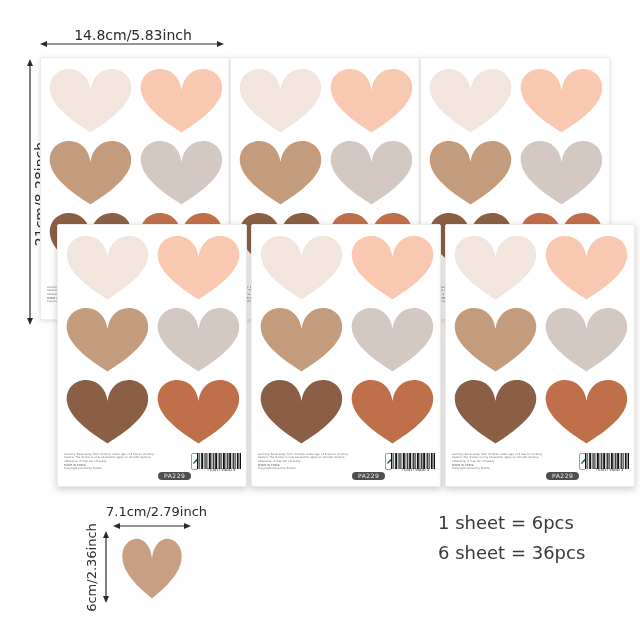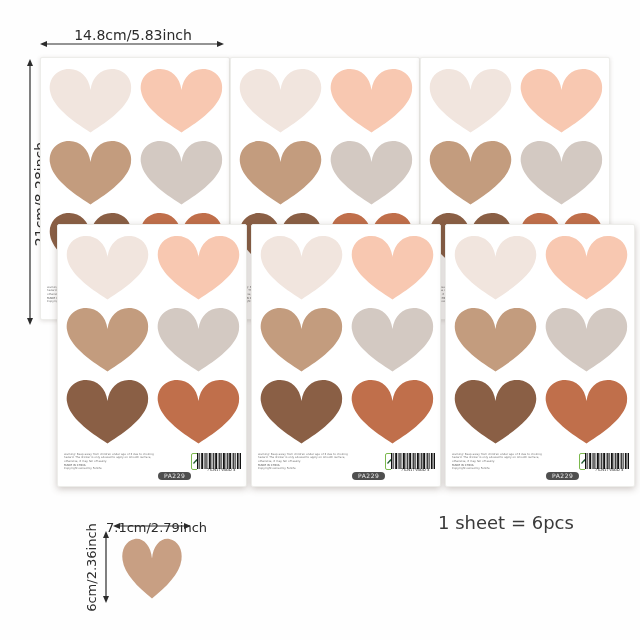--- a/index.html
+++ b/index.html
@@ -47,21 +47,21 @@
   .barcode{position:absolute;right:0;top:2px;width:44px;height:22px;background:#fff;}
   .barcode svg{width:44px;height:16px;display:block;}
   .barcode-digits{
     font-size:6px;color:#111;text-align:center;white-space:nowrap;
     transform:scale(.55);transform-origin:50% 0;line-height:6px;margin-top:-1px;
   }
   
   .dim-label{position:absolute;font-size:14px;color:#2b2b2b;white-space:nowrap;}
   #sheet-w-label{left:42px;top:27px;width:182px;text-align:center;}
   #sheet-h-label{left:-60px;top:186px;width:200px;text-align:center;transform:rotate(-90deg);transform-origin:center;}
-  #heart-w-label{left:106px;top:520px;width:92px;text-align:center;font-size:13px;}
+  #heart-w-label{left:106px;top:504px;width:92px;text-align:center;font-size:13px;}
   #heart-h-label{left:21px;top:560px;width:140px;text-align:center;font-size:13px;transform:rotate(-90deg);transform-origin:center;}
   .arrow{position:absolute;}
   
   #pcs-block{position:absolute;left:438px;top:508px;font-size:18px;color:#3a3a3a;line-height:30px;}
   
   #spec-heart{position:absolute;left:121px;top:536px;width:62px;height:64px;}
 </style>
 </head>
 <body>
 
@@ -526,15 +526,16 @@
     <line x1="4" y1="5" x2="4" y2="67" stroke="#2b2b2b" stroke-width="1.2"></line>
     <polygon points="4,0 1,7 7,7" fill="#2b2b2b"></polygon>
     <polygon points="4,72 1,65 7,65" fill="#2b2b2b"></polygon>
   </svg>
   <svg id="spec-heart" viewBox="0 0 100 88" preserveAspectRatio="none">
     <path d="M50 31 C 48 13, 36 2, 22 4 C 8 6, 0 19, 2.5 33 C 5.5 52, 27 70, 50 86 C 73 70, 94.5 52, 97.5 33 C 100 19, 92 6, 78 4 C 64 2, 52 13, 50 31 Z" fill="#c89f83"></path>
   </svg>
 
   <div id="pcs-block">
     <div>1 sheet = 6pcs</div>
+    <div>6 sheet = 36pcs</div>
   </div>
 
 </div>
 
 </body></html>

